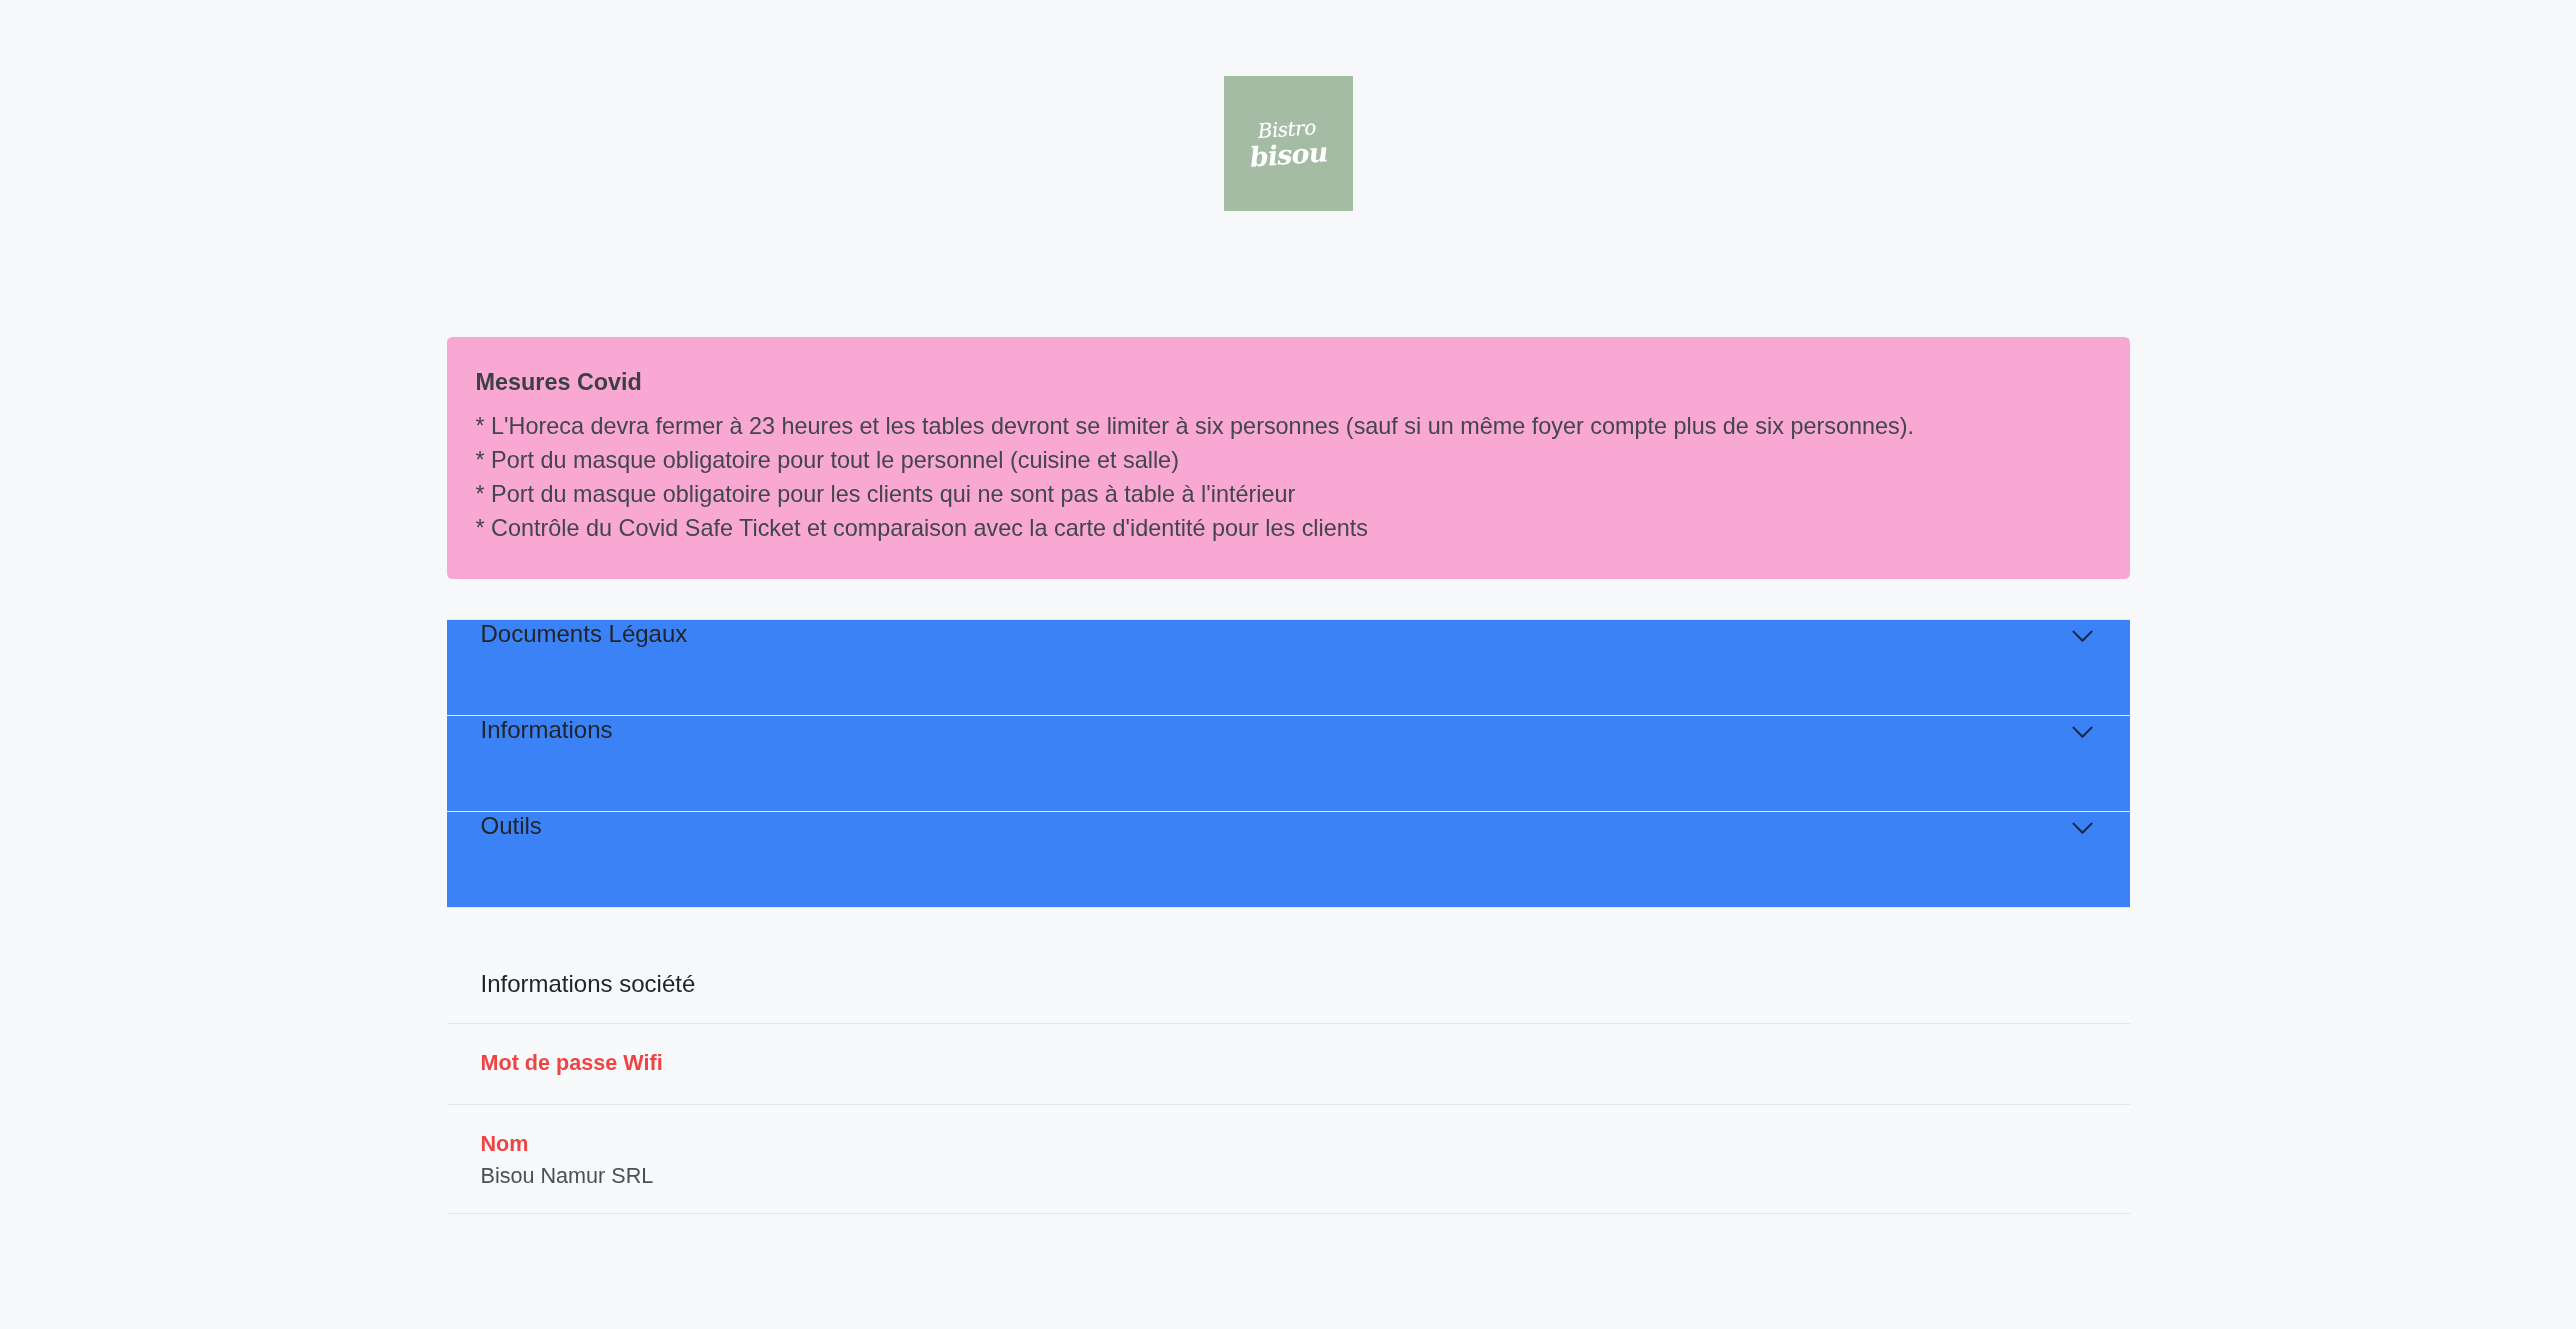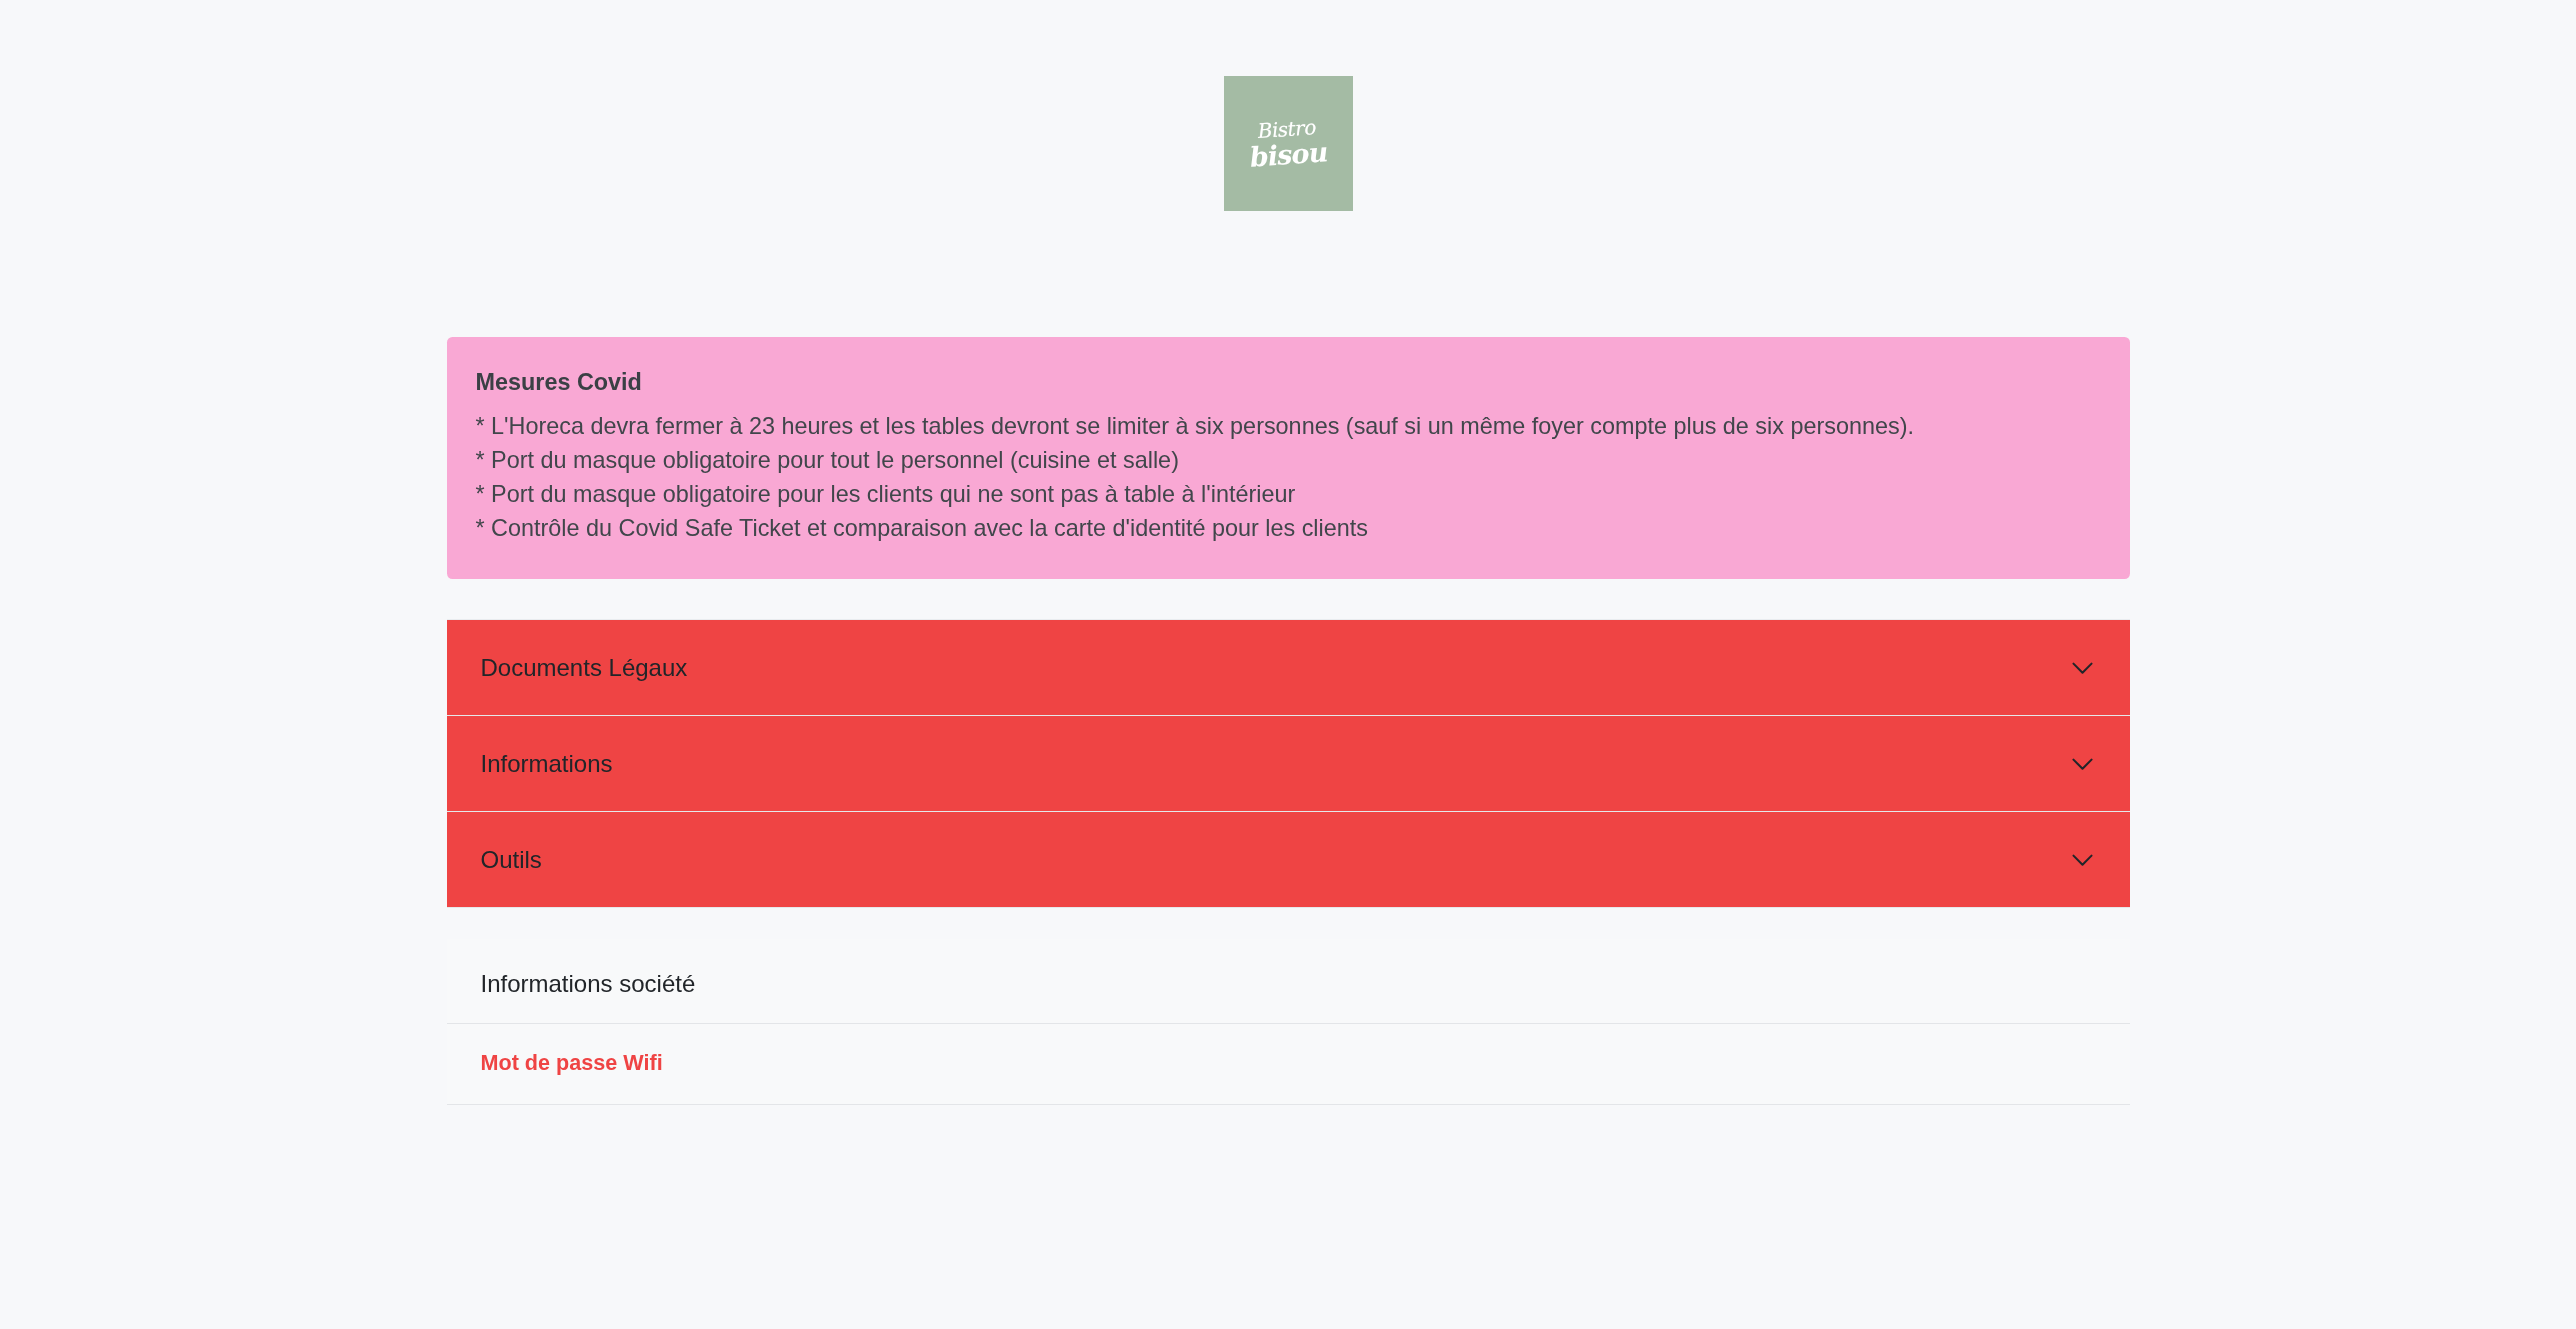--- a/index.html
+++ b/index.html
@@ -85,25 +85,25 @@
     color: #41464b;
   }
 
   
   .accordion {
     margin-top: 40px;
     background: #ffffff;
     border-top: 0.9px solid #e9ecef;
   }
   .acc-item {
-    background: #ef4444;
+    background: #3b82f6;
     border-bottom: 0.9px solid #e6e8ea;
     height: 96px;
     display: flex;
-    align-items: center;
+    align-items: flex-start;
     justify-content: space-between;
     padding: 0 32px 0 34px;
     cursor: pointer;
   }
   .acc-label {
     font-size: 24px;
     color: #212529;
   }
   .chev {
     width: 31px;
@@ -198,17 +198,21 @@
     </div>
 
     <div class="societe-card">
       <div class="societe-title">Informations société</div>
 
       <div class="field-row">
         <div class="field-label">Mot de passe Wifi</div>
         <div class="field-value"></div>
       </div>
 
+      <div class="field-row">
+        <div class="field-label">Nom</div>
+        <div class="field-value">Bisou Namur SRL</div>
+      </div>
     </div>
 
   </div>
 </div>
 
 
 </body></html>

